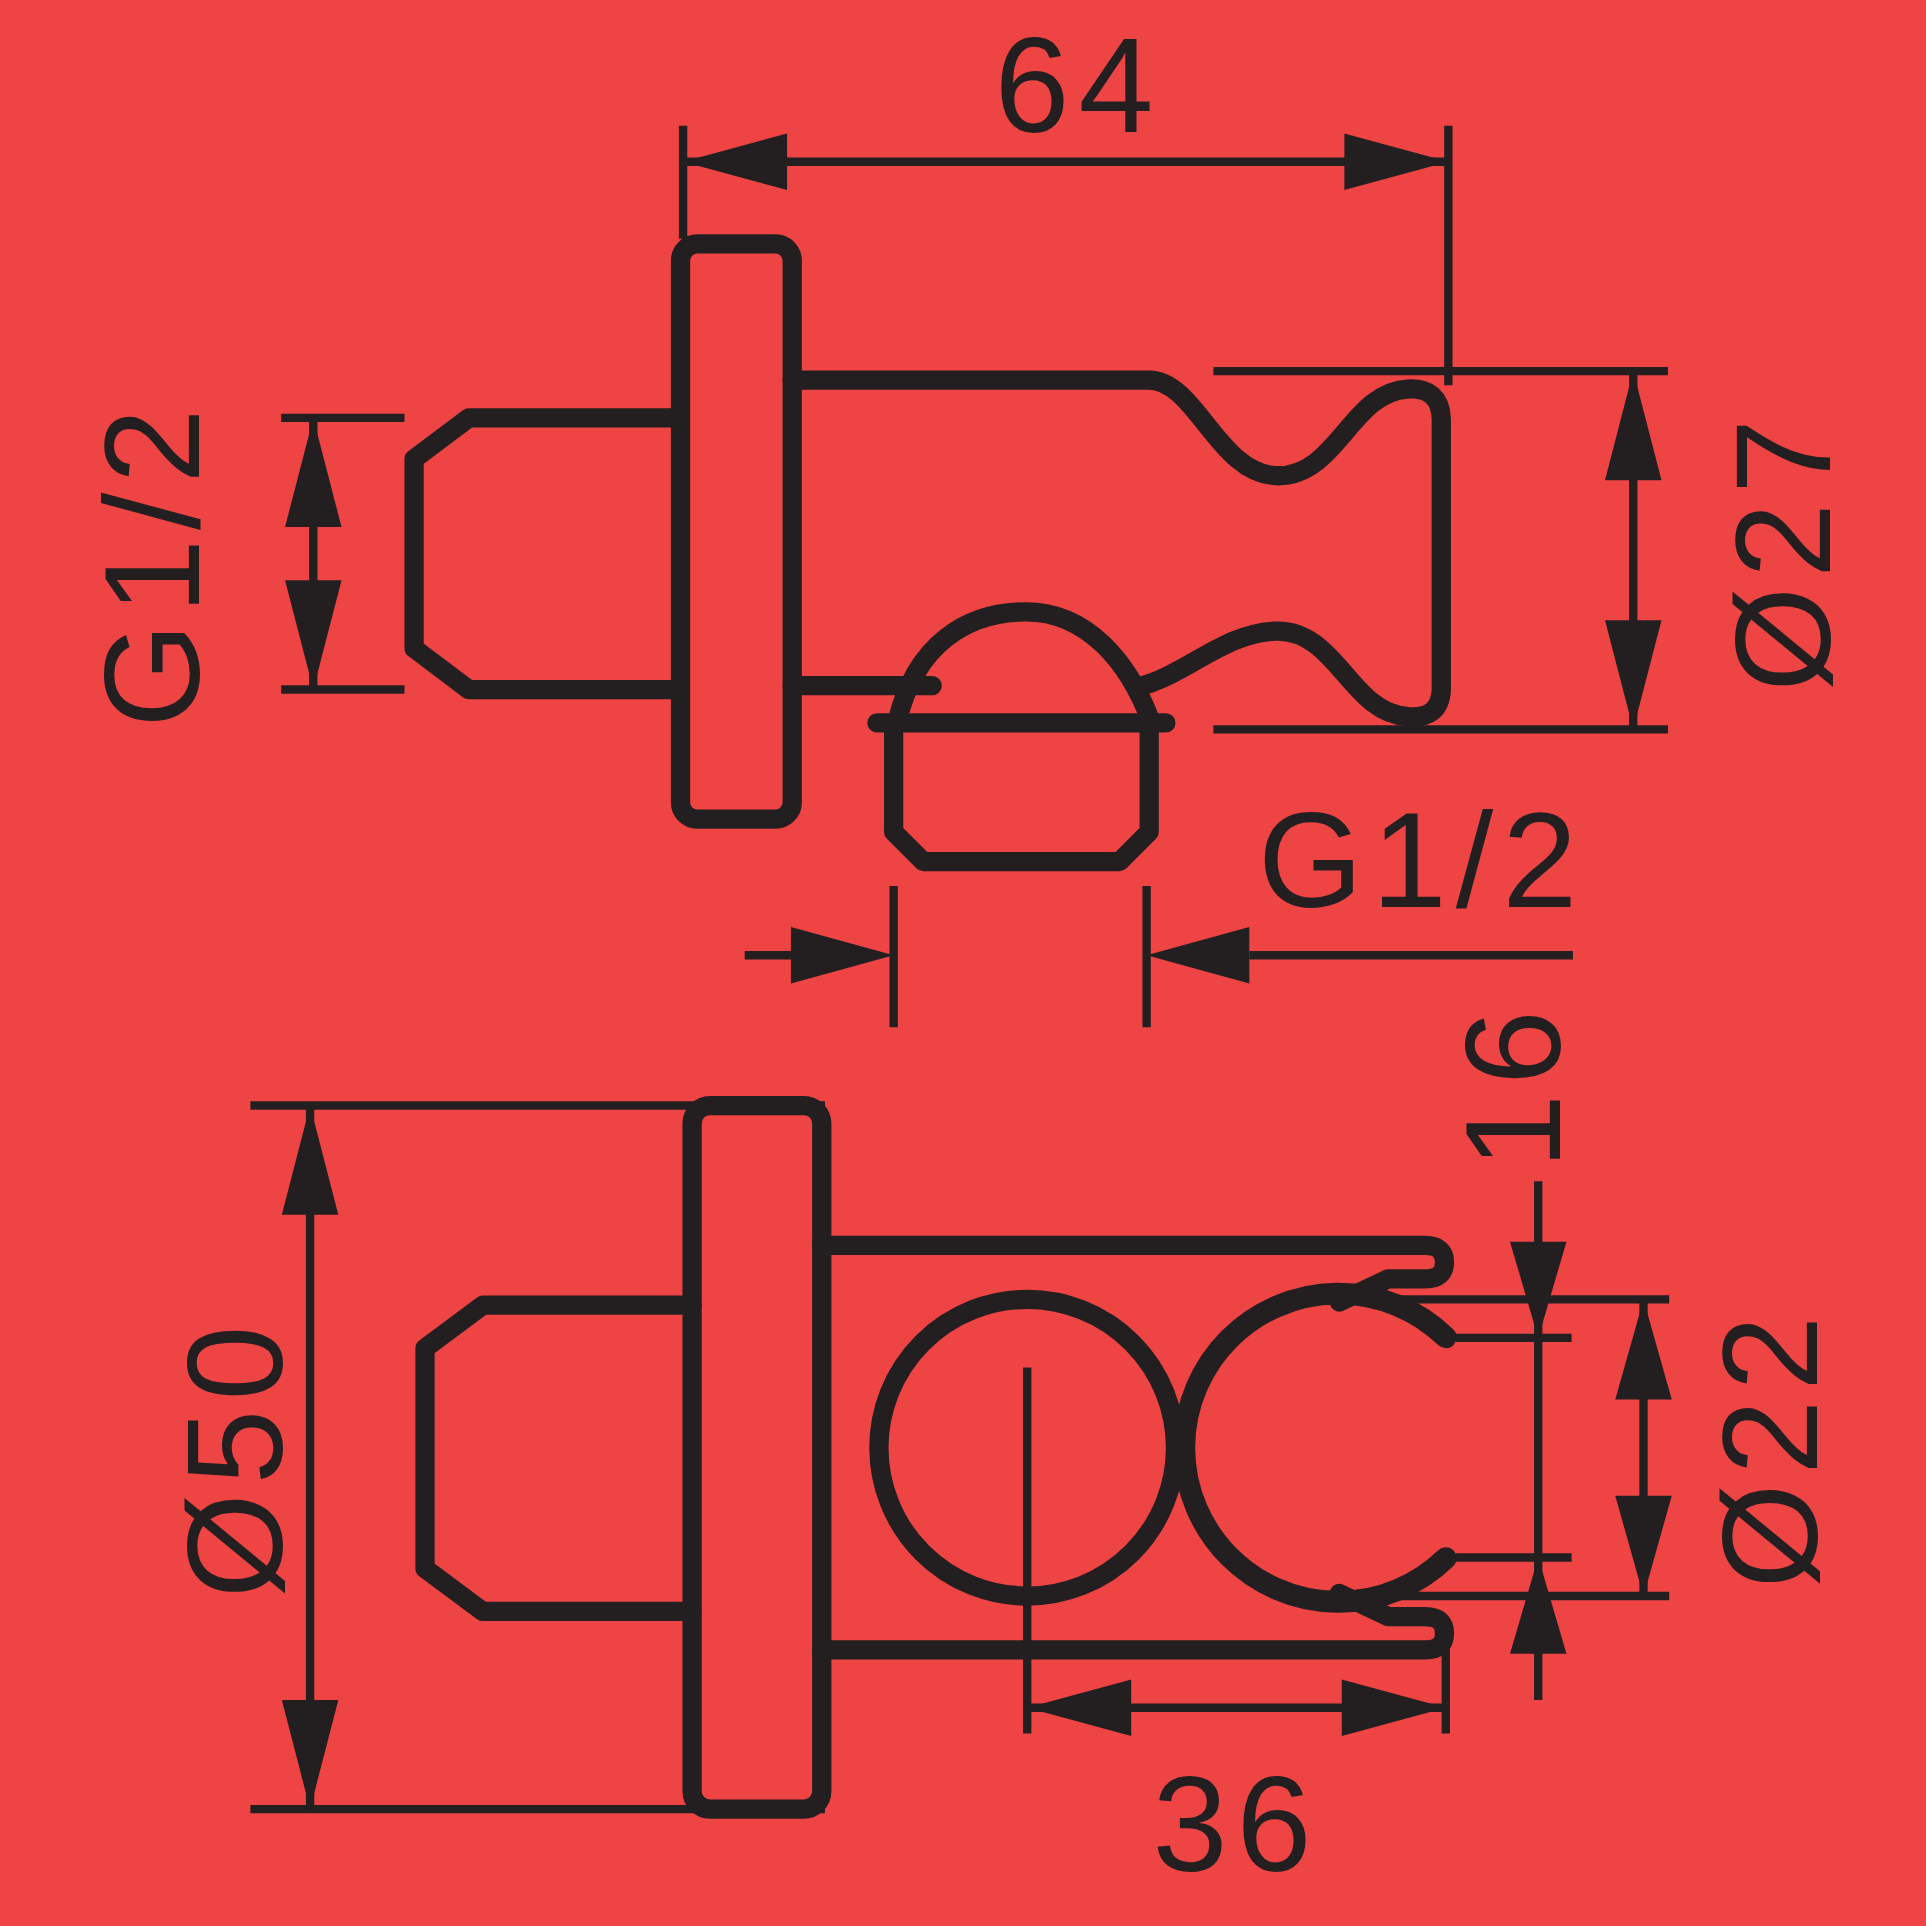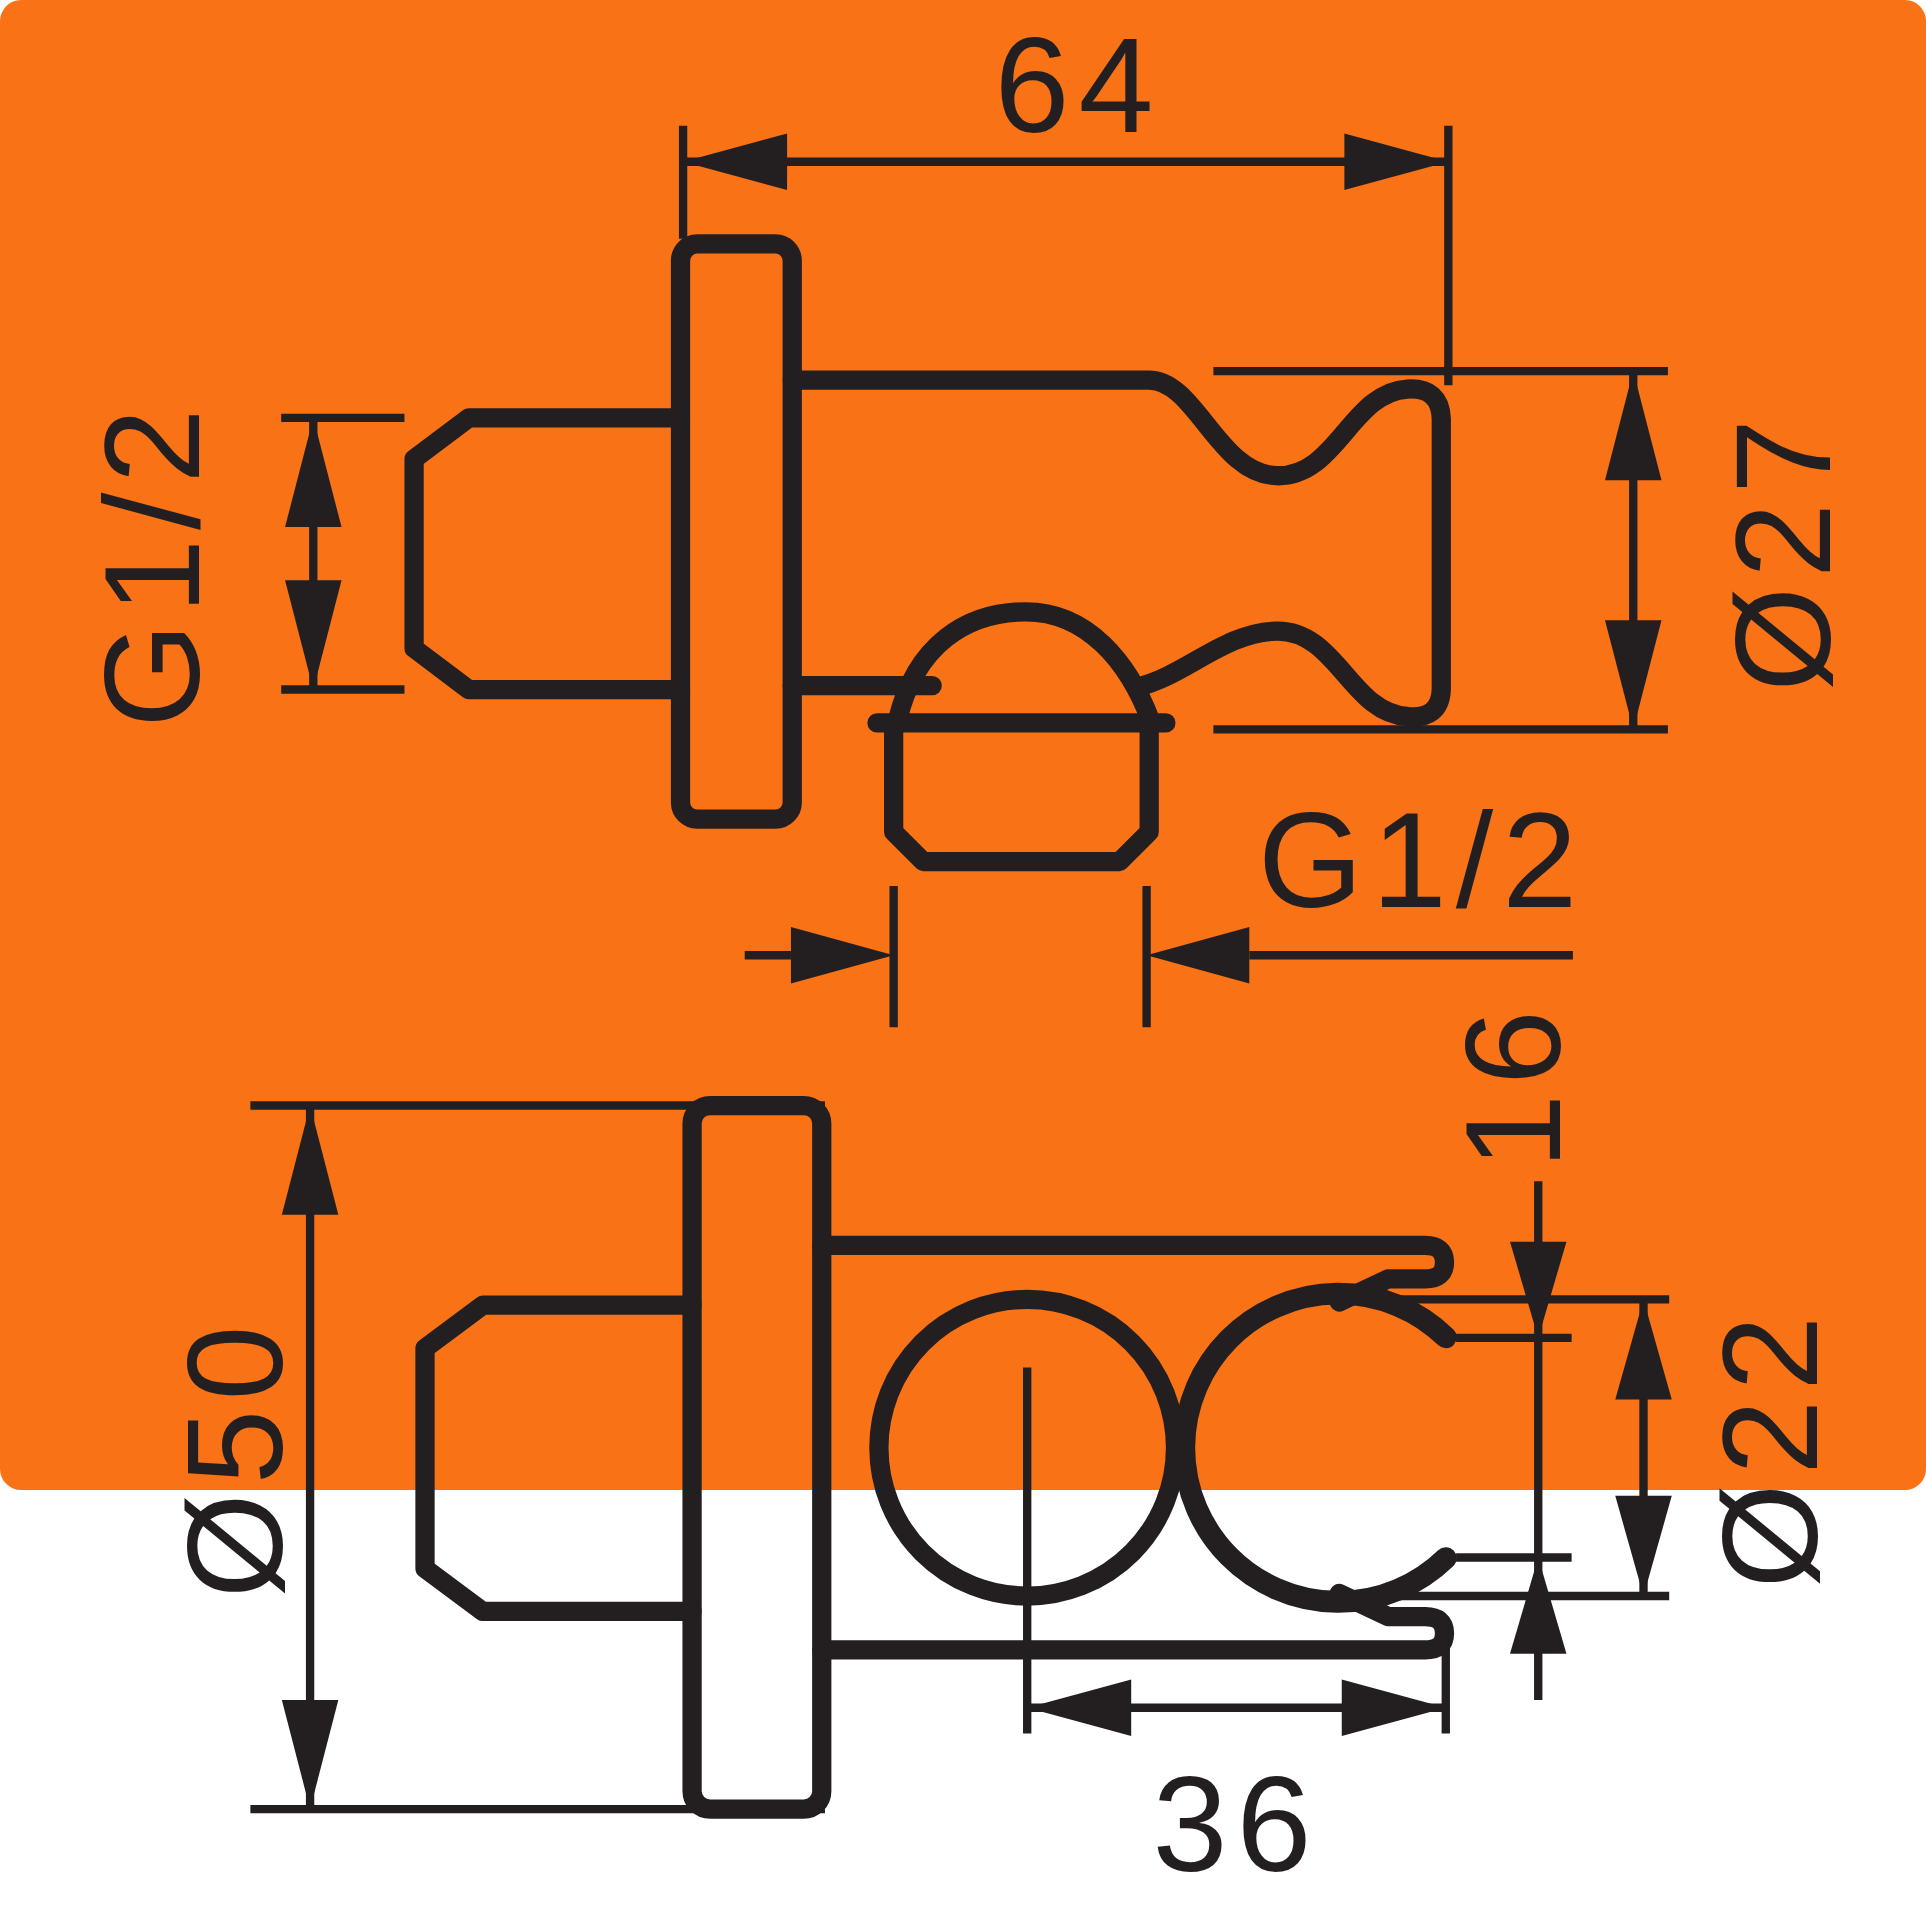--- a/index.html
+++ b/index.html
@@ -7,23 +7,22 @@
     padding: 0;
     background: #ffffff;
   }
   body {
     width: 1926px;
     height: 1926px;
     overflow: hidden;
   }
   .drawing-stage {
     width: 1926px;
-    height: 1490px;
-    background: #f97316;
-    border-radius: 21px;
+    height: 1926px;
+    background: #ef4444;
   }
   svg {
     display: block;
     width: 1926px;
     height: 1926px;
   }
   .part {
     fill: none;
     stroke: #231f20;
     stroke-width: 30;

